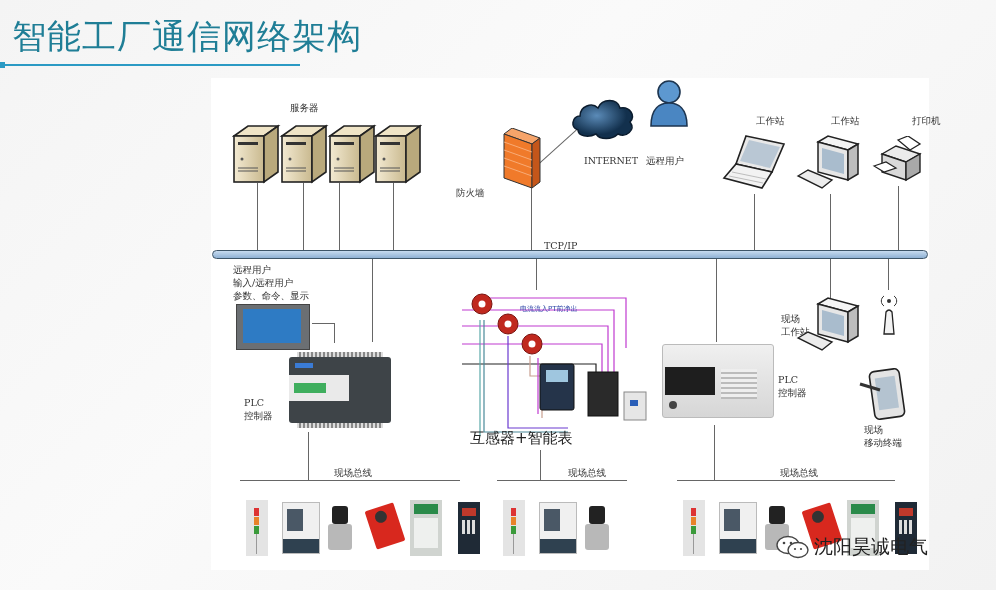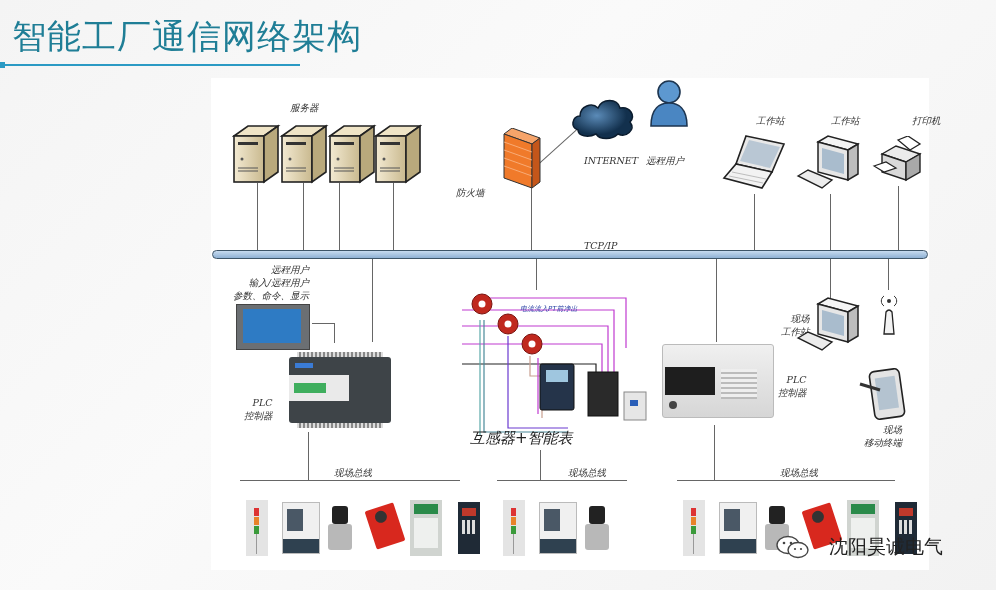--- a/index.html
+++ b/index.html
@@ -4,25 +4,25 @@
 <style>
   html,body{margin:0;padding:0;}
   body{width:996px;height:590px;overflow:hidden;position:relative;
        background:linear-gradient(135deg,#f4f4f4 0%,#fafafa 40%,#f2f2f2 100%);
        font-family:"DejaVu Serif",serif;}
   .abs{position:absolute;}
   #title{left:12px;top:14px;font-family:"DejaVu Sans",sans-serif;font-size:34px;color:#1f7e96;letter-spacing:1px;}
   #title-rule{left:0;top:64px;width:300px;height:2px;background:#2b9ac4;}
   #title-rule-dot{left:0;top:62px;width:5px;height:6px;background:#2b9ac4;}
   #canvas{left:211px;top:78px;width:718px;height:492px;background:#fff;}
-  .lbl{position:absolute;font-size:9.5px;color:#333;text-align:right;white-space:nowrap;line-height:13px;font-style:italic;}
+  .lbl{position:absolute;font-size:9.5px;color:#333;text-align:left;white-space:nowrap;line-height:13px;}
   .line{position:absolute;background:#666;}
   #bus{left:212px;top:250px;width:714px;height:7px;border:1px solid #3e5568;border-radius:5px;
        background:linear-gradient(#c7dbef,#8fb1d4);}
-  .wmark{font-family:"DejaVu Sans",sans-serif;font-size:19px;color:#222;margin-left:15px;}
+  .wmark{font-family:"DejaVu Sans",sans-serif;font-size:19px;color:#222;}
   .dev{position:absolute;}
 </style>
 </head>
 <body>
 
 <div id="title" class="abs">智能工厂通信网络架构</div>
 <div id="title-rule" class="abs"></div>
 <div id="title-rule-dot" class="abs"></div>
 
 <div id="canvas" class="abs"></div>
@@ -54,21 +54,21 @@
   <div class="line" style="left:308px;top:432px;width:1px;height:48px;"></div>
   <div class="line" style="left:540px;top:450px;width:1px;height:30px;"></div>
   <div class="line" style="left:714px;top:425px;width:1px;height:55px;"></div>
 
   <div class="line" style="left:240px;top:480px;width:220px;height:1px;"></div>
   <div class="line" style="left:497px;top:480px;width:130px;height:1px;"></div>
   <div class="line" style="left:677px;top:480px;width:218px;height:1px;"></div>
 </div>
 
 <div id="bus" class="abs"></div>
-<div class="lbl" style="left:584px;top:239px;">TCP/IP</div>
+<div class="lbl" style="left:544px;top:239px;">TCP/IP</div>
 
 <div class="lbl" style="left:290px;top:101px;">服务器</div>
 <div>
   <svg class="dev" style="left:232px;top:122px;" width="190" height="66" viewBox="0 0 190 66">
     <defs>
       <linearGradient id="sv" x1="0" x2="1">
           <stop offset="0" stop-color="#f3ead2"></stop>
           <stop offset="1" stop-color="#c9b98f"></stop>
         </linearGradient>
     </defs>

